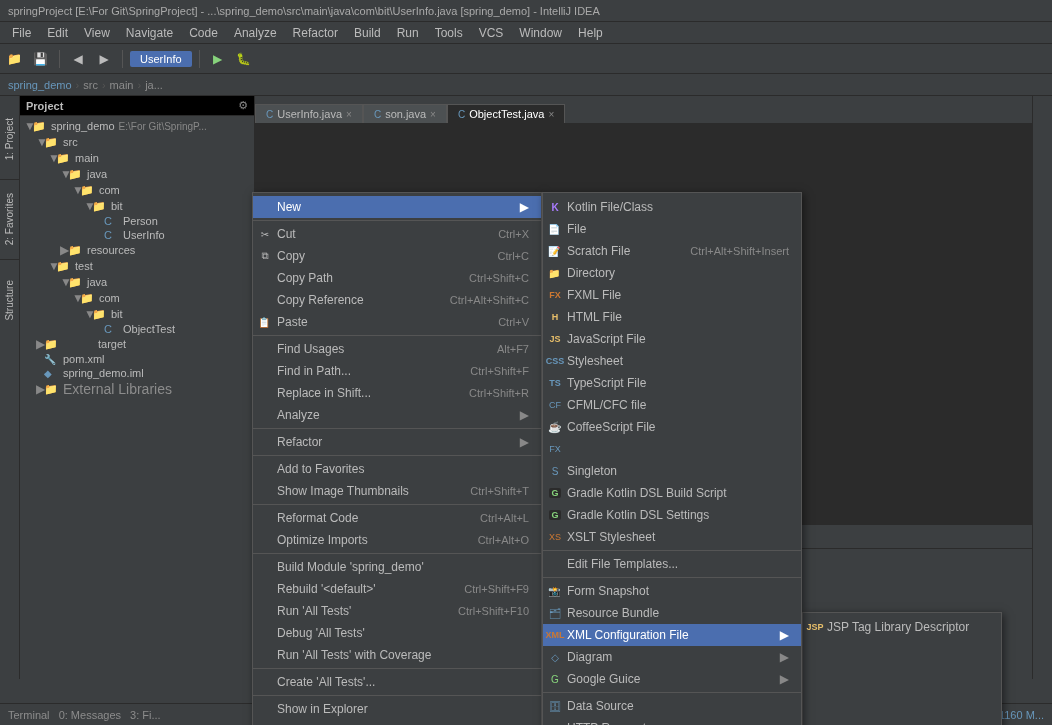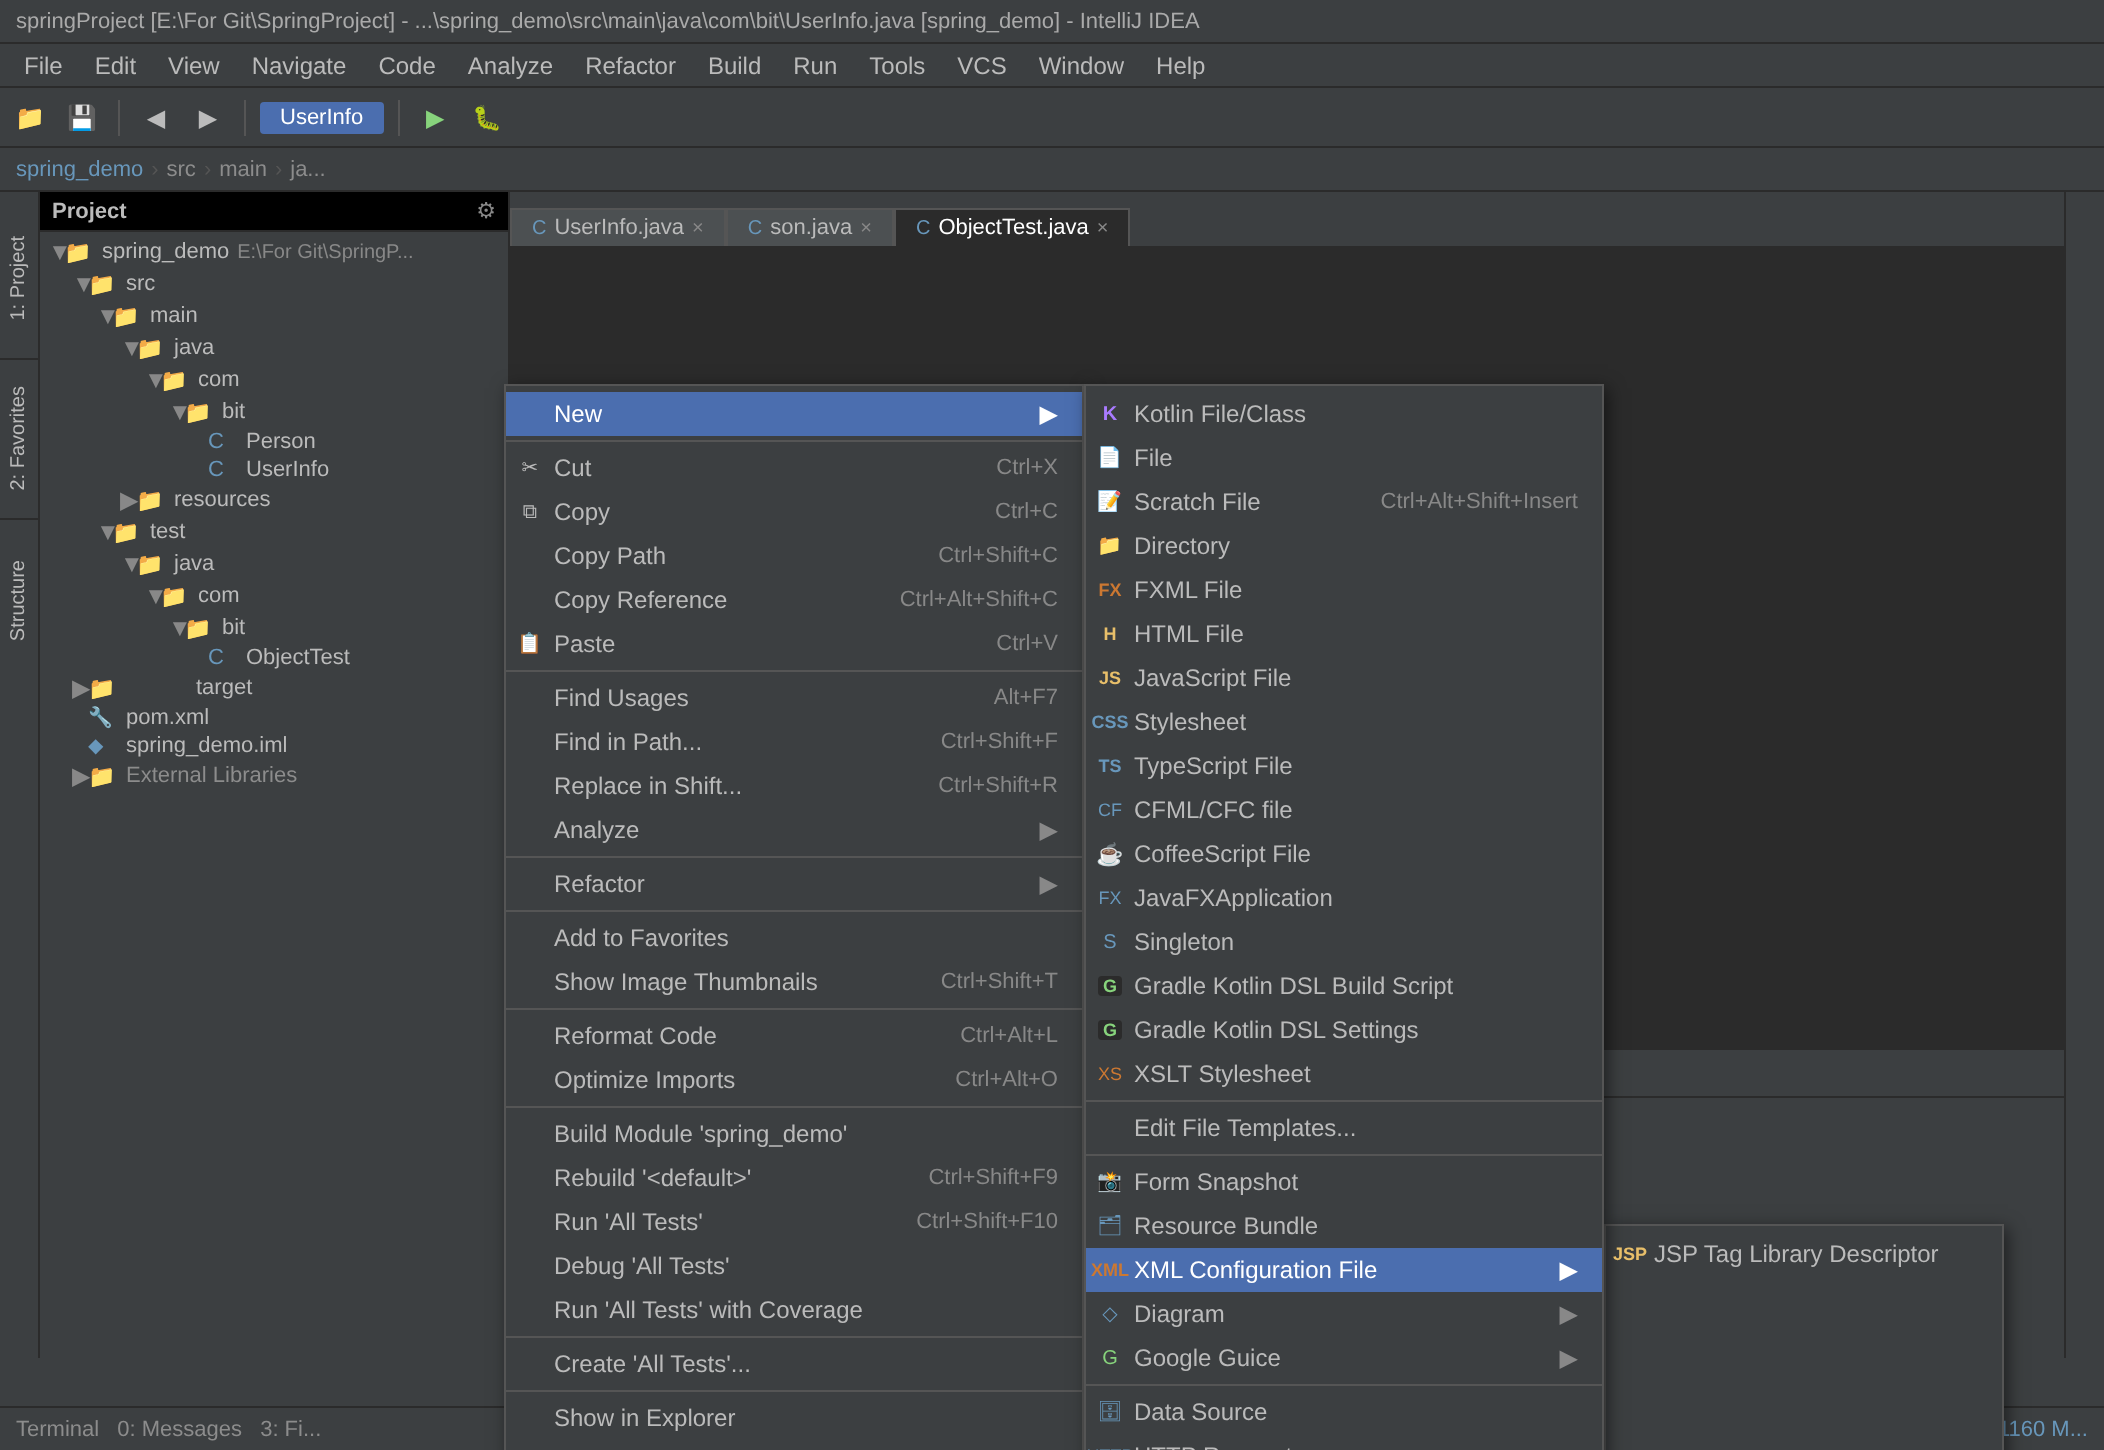--- a/index.html
+++ b/index.html
@@ -418,21 +418,21 @@
 
       <div class="tree-item" style="padding-left:16px;">
         <span style="width:8px;"></span>
         <span class="tree-icon" style="color:#6897bb; font-size:10px;">◆</span>
         <span style="color:#bbb; font-size:11px;">spring_demo.iml</span>
       </div>
 
       <div class="tree-item" style="padding-left:16px;">
         <span style="width:8px; color:#888;">▶</span>
         <span class="tree-icon folder-icon">📁</span>
-        <span style="color:#8c8c8c; font-size:11px;">External Libraries</span>
+        <span style="color:#8c8c8c; font-size:14px;">External Libraries</span>
       </div>
     </div>
   </div>
 
   <div style="flex:1; display:flex; flex-direction:column; position:relative;">
 
     <div class="tab-bar">
       <div class="tab">
         <span style="color:#6897bb; font-size:10px;">C</span>
         <span>UserInfo.java</span>
@@ -660,21 +660,20 @@
         <span class="menu-item-label">CFML/CFC file</span>
       </div>
 
       <div class="menu-item">
         <span class="menu-item-icon" style="color:#cc7832; font-size:11px;">☕</span>
         <span class="menu-item-label">CoffeeScript File</span>
       </div>
 
       <div class="menu-item">
         <span class="menu-item-icon" style="color:#6897bb; font-size:9px;">FX</span>
-        <span class="menu-item-label">JavaFXApplication</span>
       </div>
 
       <div class="menu-item">
         <span class="menu-item-icon" style="color:#6897bb; font-size:10px;">S</span>
         <span class="menu-item-label">Singleton</span>
       </div>
 
       <div class="menu-item">
         <span class="menu-item-icon">
           <span style="color:#87d37c; font-size:9px; font-weight:bold; background:#2b2b2b; border-radius:2px; padding:0 2px;">G</span>

